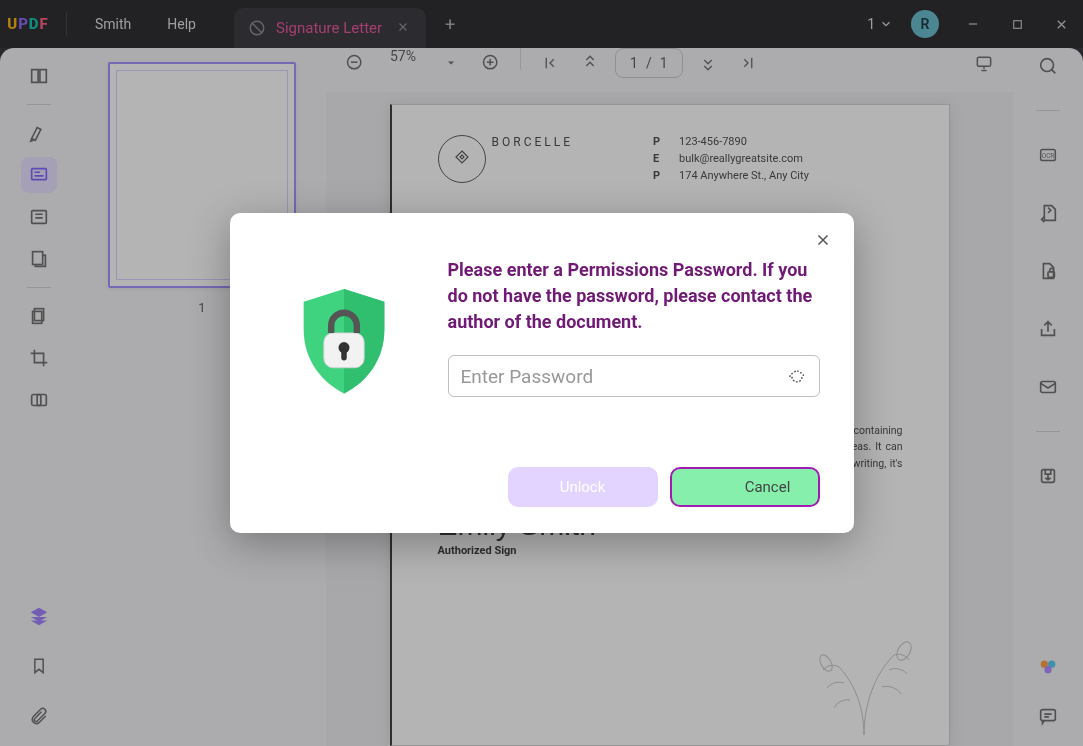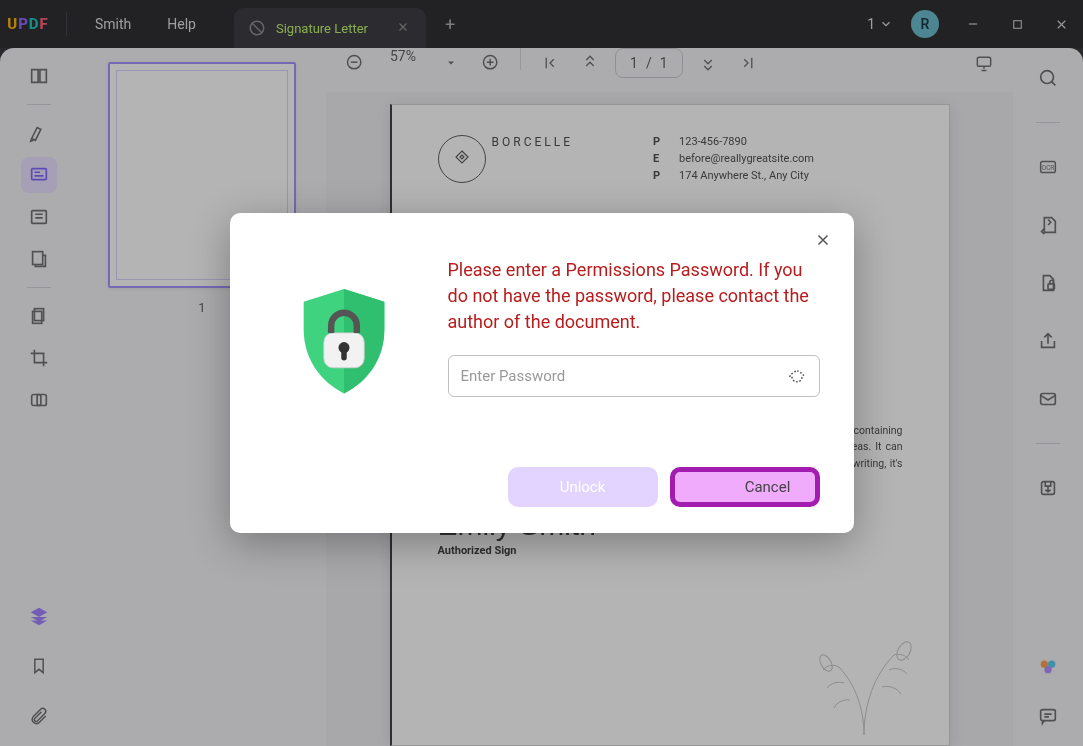--- a/index.html
+++ b/index.html
@@ -6,21 +6,21 @@
 html, body { width: 1083px; height: 746px; overflow: hidden; }
 body { background: #2a2a2e; position: relative; }
 
 .titlebar { height: 48px; background: #202023; display: flex; align-items: center; color: #d0d0d0; position: relative; }
 .logo { width: 56px; height: 48px; display: flex; align-items: center; justify-content: center; font-weight: 800; letter-spacing: 1px; font-size: 15px; }
 .logo .u { color: #ffb000; } .logo .p { color: #8a5cff; } .logo .d { color: #00c8b0; } .logo .f { color: #ff5577; }
 .title-divider { width: 1px; height: 24px; background: #3a3a3e; margin: 0 10px; }
 .menu-item { padding: 0 18px; font-size: 14px; cursor: pointer; color: #ddd; height: 48px; display: flex; align-items: center; }
 .tab { height: 40px; background: #2f2f33; border-radius: 10px 10px 0 0; display: flex; align-items: center; padding: 0 14px; margin-left: 20px; gap: 10px; margin-top: 8px; }
 .tab-icon { width: 18px; height: 18px; color: #888; }
-.tab-title { font-size: 13px; color: #bef264; min-width: 110px; }
+.tab-title { font-size: 15px; color: #ec4899; min-width: 110px; }
 .tab-close { width: 16px; height: 16px; color: #888; cursor: pointer; }
 .tab-add { width: 32px; height: 48px; display: flex; align-items: center; justify-content: center; color: #aaa; font-size: 18px; cursor: pointer; margin-left: 8px; }
 .title-right { position: absolute; right: 0; display: flex; align-items: center; height: 48px; }
 .title-num { font-size: 14px; color: #ddd; padding: 0 6px; display: flex; align-items: center; gap: 4px; }
 .avatar { width: 28px; height: 28px; border-radius: 14px; background: #5fb8c9; color: #0a2a34; font-size: 14px; font-weight: 600; display: flex; align-items: center; justify-content: center; margin: 0 12px; }
 .win-btn { width: 44px; height: 48px; display: flex; align-items: center; justify-content: center; color: #ccc; cursor: pointer; }
 
 .workspace { position: absolute; top: 48px; left: 0; right: 0; bottom: 0; background: #f3f3f5; border-radius: 14px 14px 0 0; display: flex; }
 .left-tools { width: 78px; background: transparent; display: flex; flex-direction: column; align-items: center; padding-top: 10px; gap: 6px; position: relative; }
 .tool-btn { width: 36px; height: 36px; border-radius: 8px; display: flex; align-items: center; justify-content: center; color: #666; cursor: pointer; }
@@ -49,38 +49,38 @@
 .contact-list { display: flex; flex-direction: column; gap: 4px; font-size: 11px; color: #444; margin-left: 50px; }
 .contact-row { display: flex; gap: 16px; }
 .contact-row .lbl { font-weight: 700; width: 10px; }
 .body-text { font-size: 10.5px; color: #444; line-height: 1.55; text-align: justify; margin-top: 240px; }
 .sig { margin-top: 20px; }
 .sig-script { font-family: Liberation Sans, sans-serif; font-size: 30px; color: #333; }
 .sig-line1 { font-size: 11px; font-weight: 700; color: #333; margin-top: 2px; }
 .sig-line2 { font-size: 11px; color: #444; margin-top: 2px; }
 .plant { position: absolute; right: 20px; bottom: 10px; width: 130px; height: 120px; opacity: 0.5; }
 
-.right-tools { width: 70px; display: flex; flex-direction: column; align-items: center; padding-top: 12px; gap: 22px; position: relative; }
+.right-tools { width: 70px; display: flex; flex-direction: column; align-items: center; gap: 22px; position: relative; }
 .right-bottom { position: absolute; bottom: 12px; display: flex; flex-direction: column; align-items: center; gap: 14px; }
 
 .overlay { position: absolute; inset: 0; background: rgba(40,40,44,0.35); display: flex; align-items: center; justify-content: center; }
 .dialog { width: 624px; background: #fff; border-radius: 10px; box-shadow: 0 10px 40px rgba(0,0,0,0.3); padding: 26px 28px 26px 28px; position: relative; }
 .dialog-close { position: absolute; right: 20px; top: 18px; width: 20px; height: 20px; color: #555; cursor: pointer; }
 .dialog-body { display: flex; gap: 34px; align-items: flex-start; margin-top: 18px; }
 .shield { width: 140px; height: 140px; display: flex; align-items: center; justify-content: center; margin-left: 16px; margin-top: 16px; flex-shrink: 0; }
 .dialog-right { flex: 1; padding-right: 6px; }
-.dialog-msg { font-size: 18px; font-weight: 400; color: #b91c1c; line-height: 1.45; }
+.dialog-msg { font-size: 18px; font-weight: 700; color: #701a75; line-height: 1.45; }
 .pw-wrap { margin-top: 20px; border: 1px solid #bfbfc4; border-radius: 6px; height: 42px; display: flex; align-items: center; padding: 0 12px; }
-.pw-input { flex: 1; border: none; outline: none; font-size: 15px; color: #333; background: transparent; }
+.pw-input { flex: 1; border: none; outline: none; font-size: 19px; color: #333; background: transparent; }
 .pw-input::placeholder { color: #999; }
 .eye { width: 20px; height: 20px; color: #555; cursor: pointer; }
 .dialog-actions { display: flex; justify-content: flex-end; gap: 12px; margin-top: 54px; padding-right: 6px; }
 .btn { height: 40px; width: 150px; border-radius: 10px; font-size: 15px; display: flex; align-items: center; justify-content: center; cursor: pointer; }
 .btn-primary { background: #e3d4ff; color: #fff; border: none; }
-.btn-secondary { background: #f0abfc; color: #444; border: 5px solid #a21caf; padding-left: 46px; }
+.btn-secondary { background: #86efac; color: #444; border: 2px solid #a21caf; padding-left: 46px; }
 
 svg { display: block; }
 </style>
 </head>
 <body>
 
 <div class="titlebar">
   <div class="logo">
     <span class="u">U</span>
       <span class="p">P</span>
@@ -276,21 +276,21 @@
             </div>
             <div class="brand-name">BORCELLE</div>
           </div>
           <div class="contact-list">
             <div class="contact-row">
                 <span class="lbl">P</span>
                 <span>123-456-7890</span>
               </div>
             <div class="contact-row">
                 <span class="lbl">E</span>
-                <span>before@reallygreatsite.com</span>
+                <span>bulk@reallygreatsite.com</span>
               </div>
             <div class="contact-row">
                 <span class="lbl">P</span>
                 <span>174 Anywhere St., Any City</span>
               </div>
           </div>
         </div>
         <div class="body-text">statements, or background of why you're writing. Paragraph-1 is the bulk of your letter, containing the most important parts of your message. Finally, the conclusion sums up all your ideas. It can also include a closing statement or salutation. No matter what reason you have behind writing, it's best to be organized and plan the contents of your letter before sending it out.</div>
         <div class="sig">
           <div class="sig-script">Emily Smith</div>

